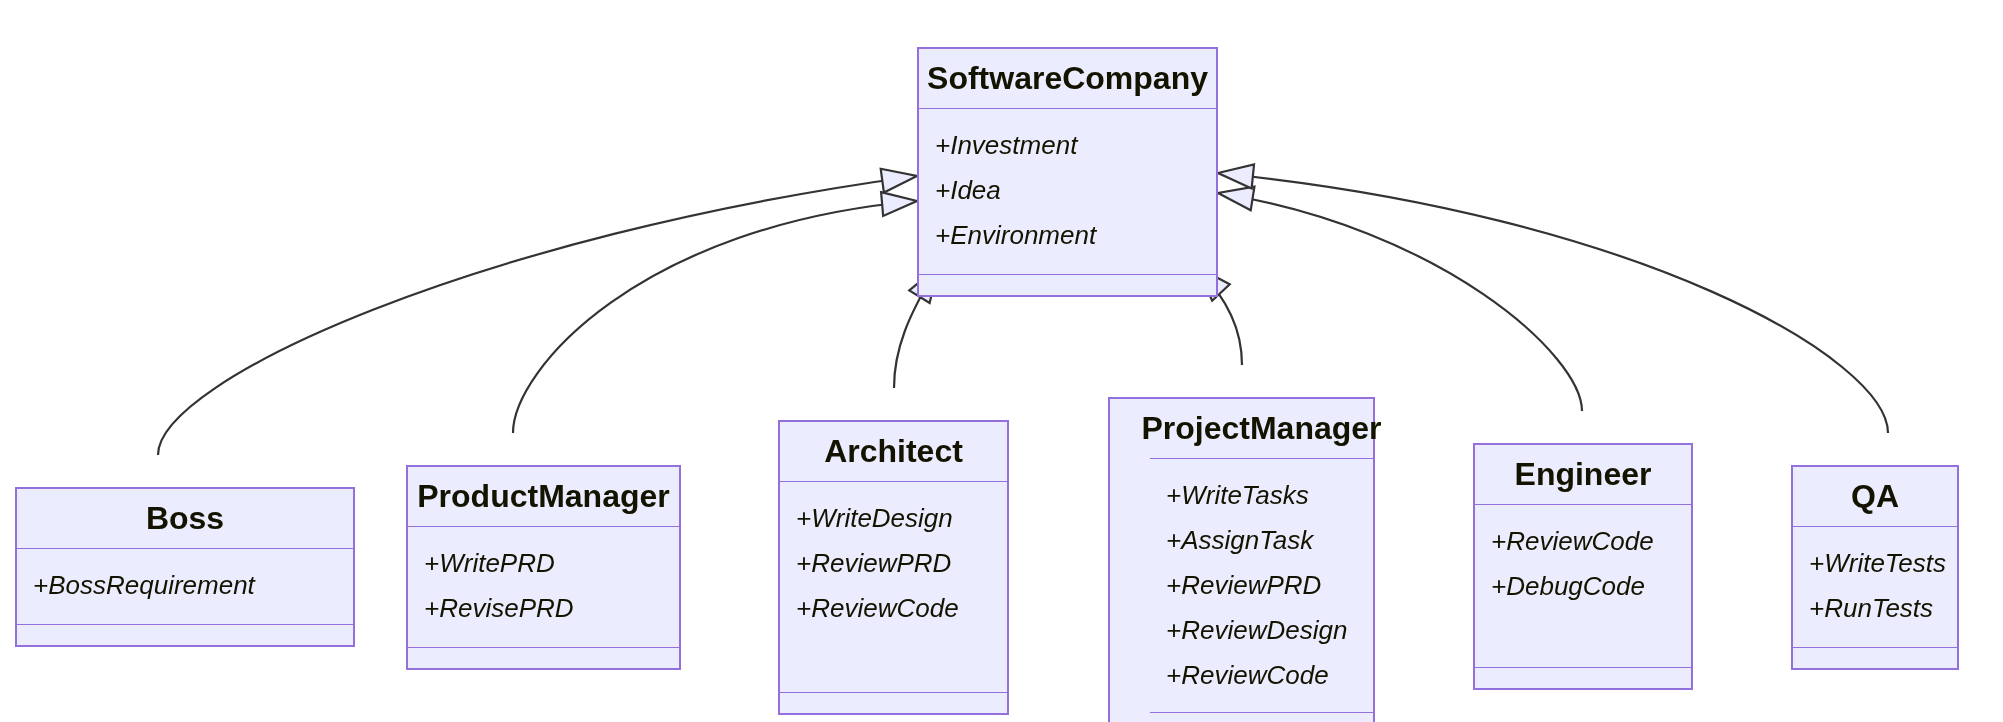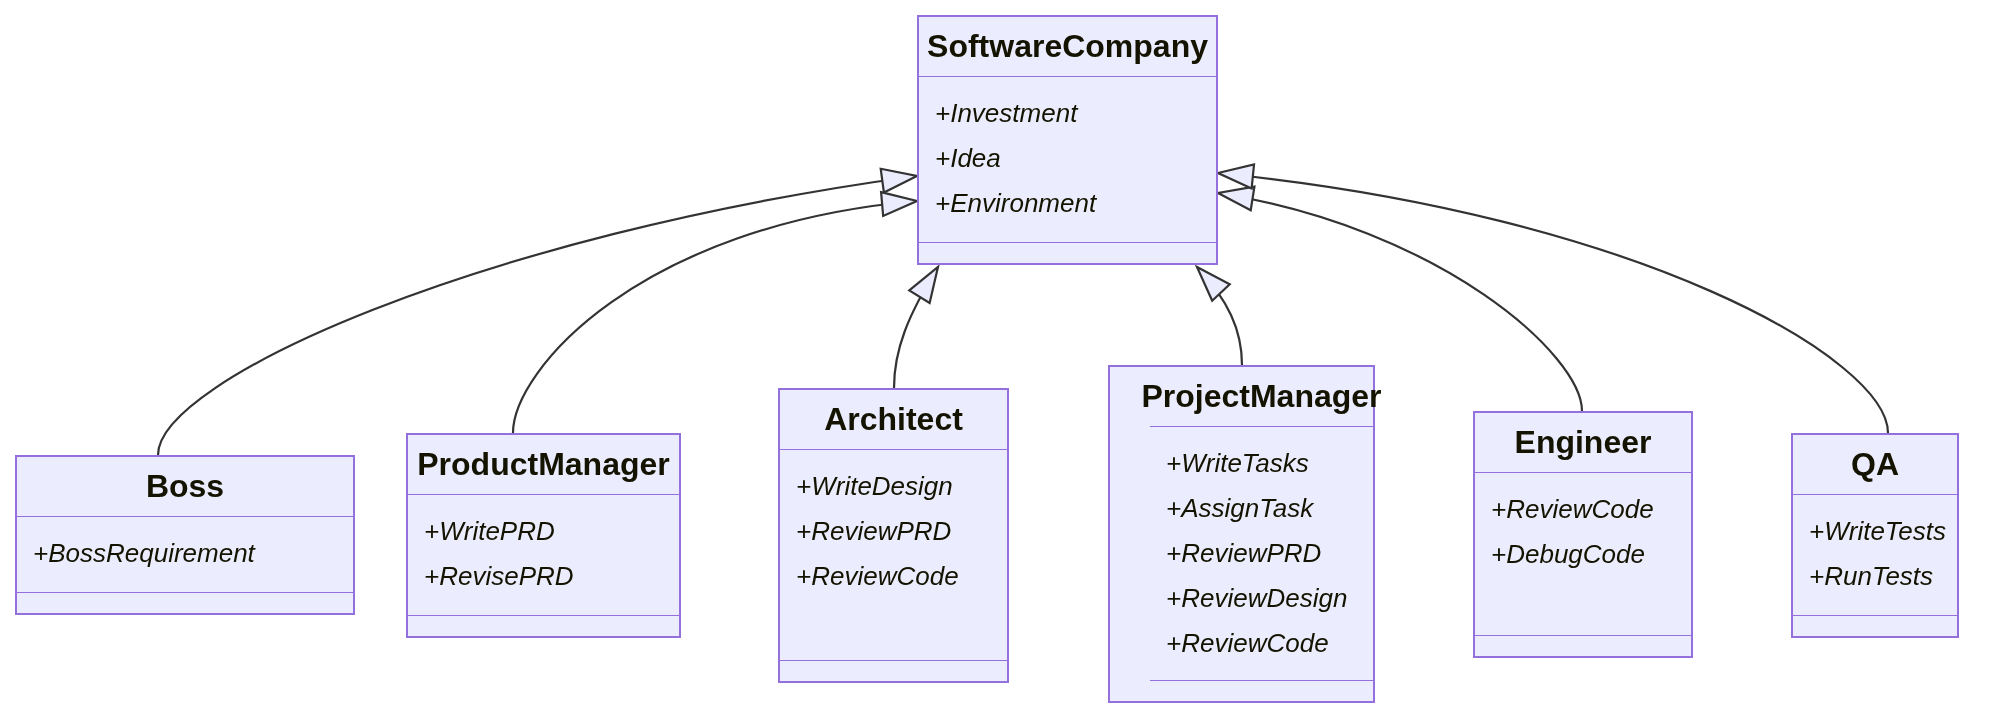--- a/index.html
+++ b/index.html
@@ -23,20 +23,21 @@
   }
   .nodes-layer { position: absolute; left: 0; top: 0; width: 100%; height: 100%; }
   .class-node {
     position: absolute;
     box-sizing: border-box;
     background: var(--node-fill, #ECECFF);
     border: 2px solid var(--node-border, #9370DB);
     color: var(--text-color, #131300);
     display: flex;
     flex-direction: column;
+    margin-top: 32px;
   }
   .class-title {
     flex: 0 0 59px;
     display: flex;
     align-items: center;
     justify-content: center;
     font-weight: bold;
     font-size: 32px;
     border-bottom: 1.5px solid var(--node-border, #9370DB);
   }

